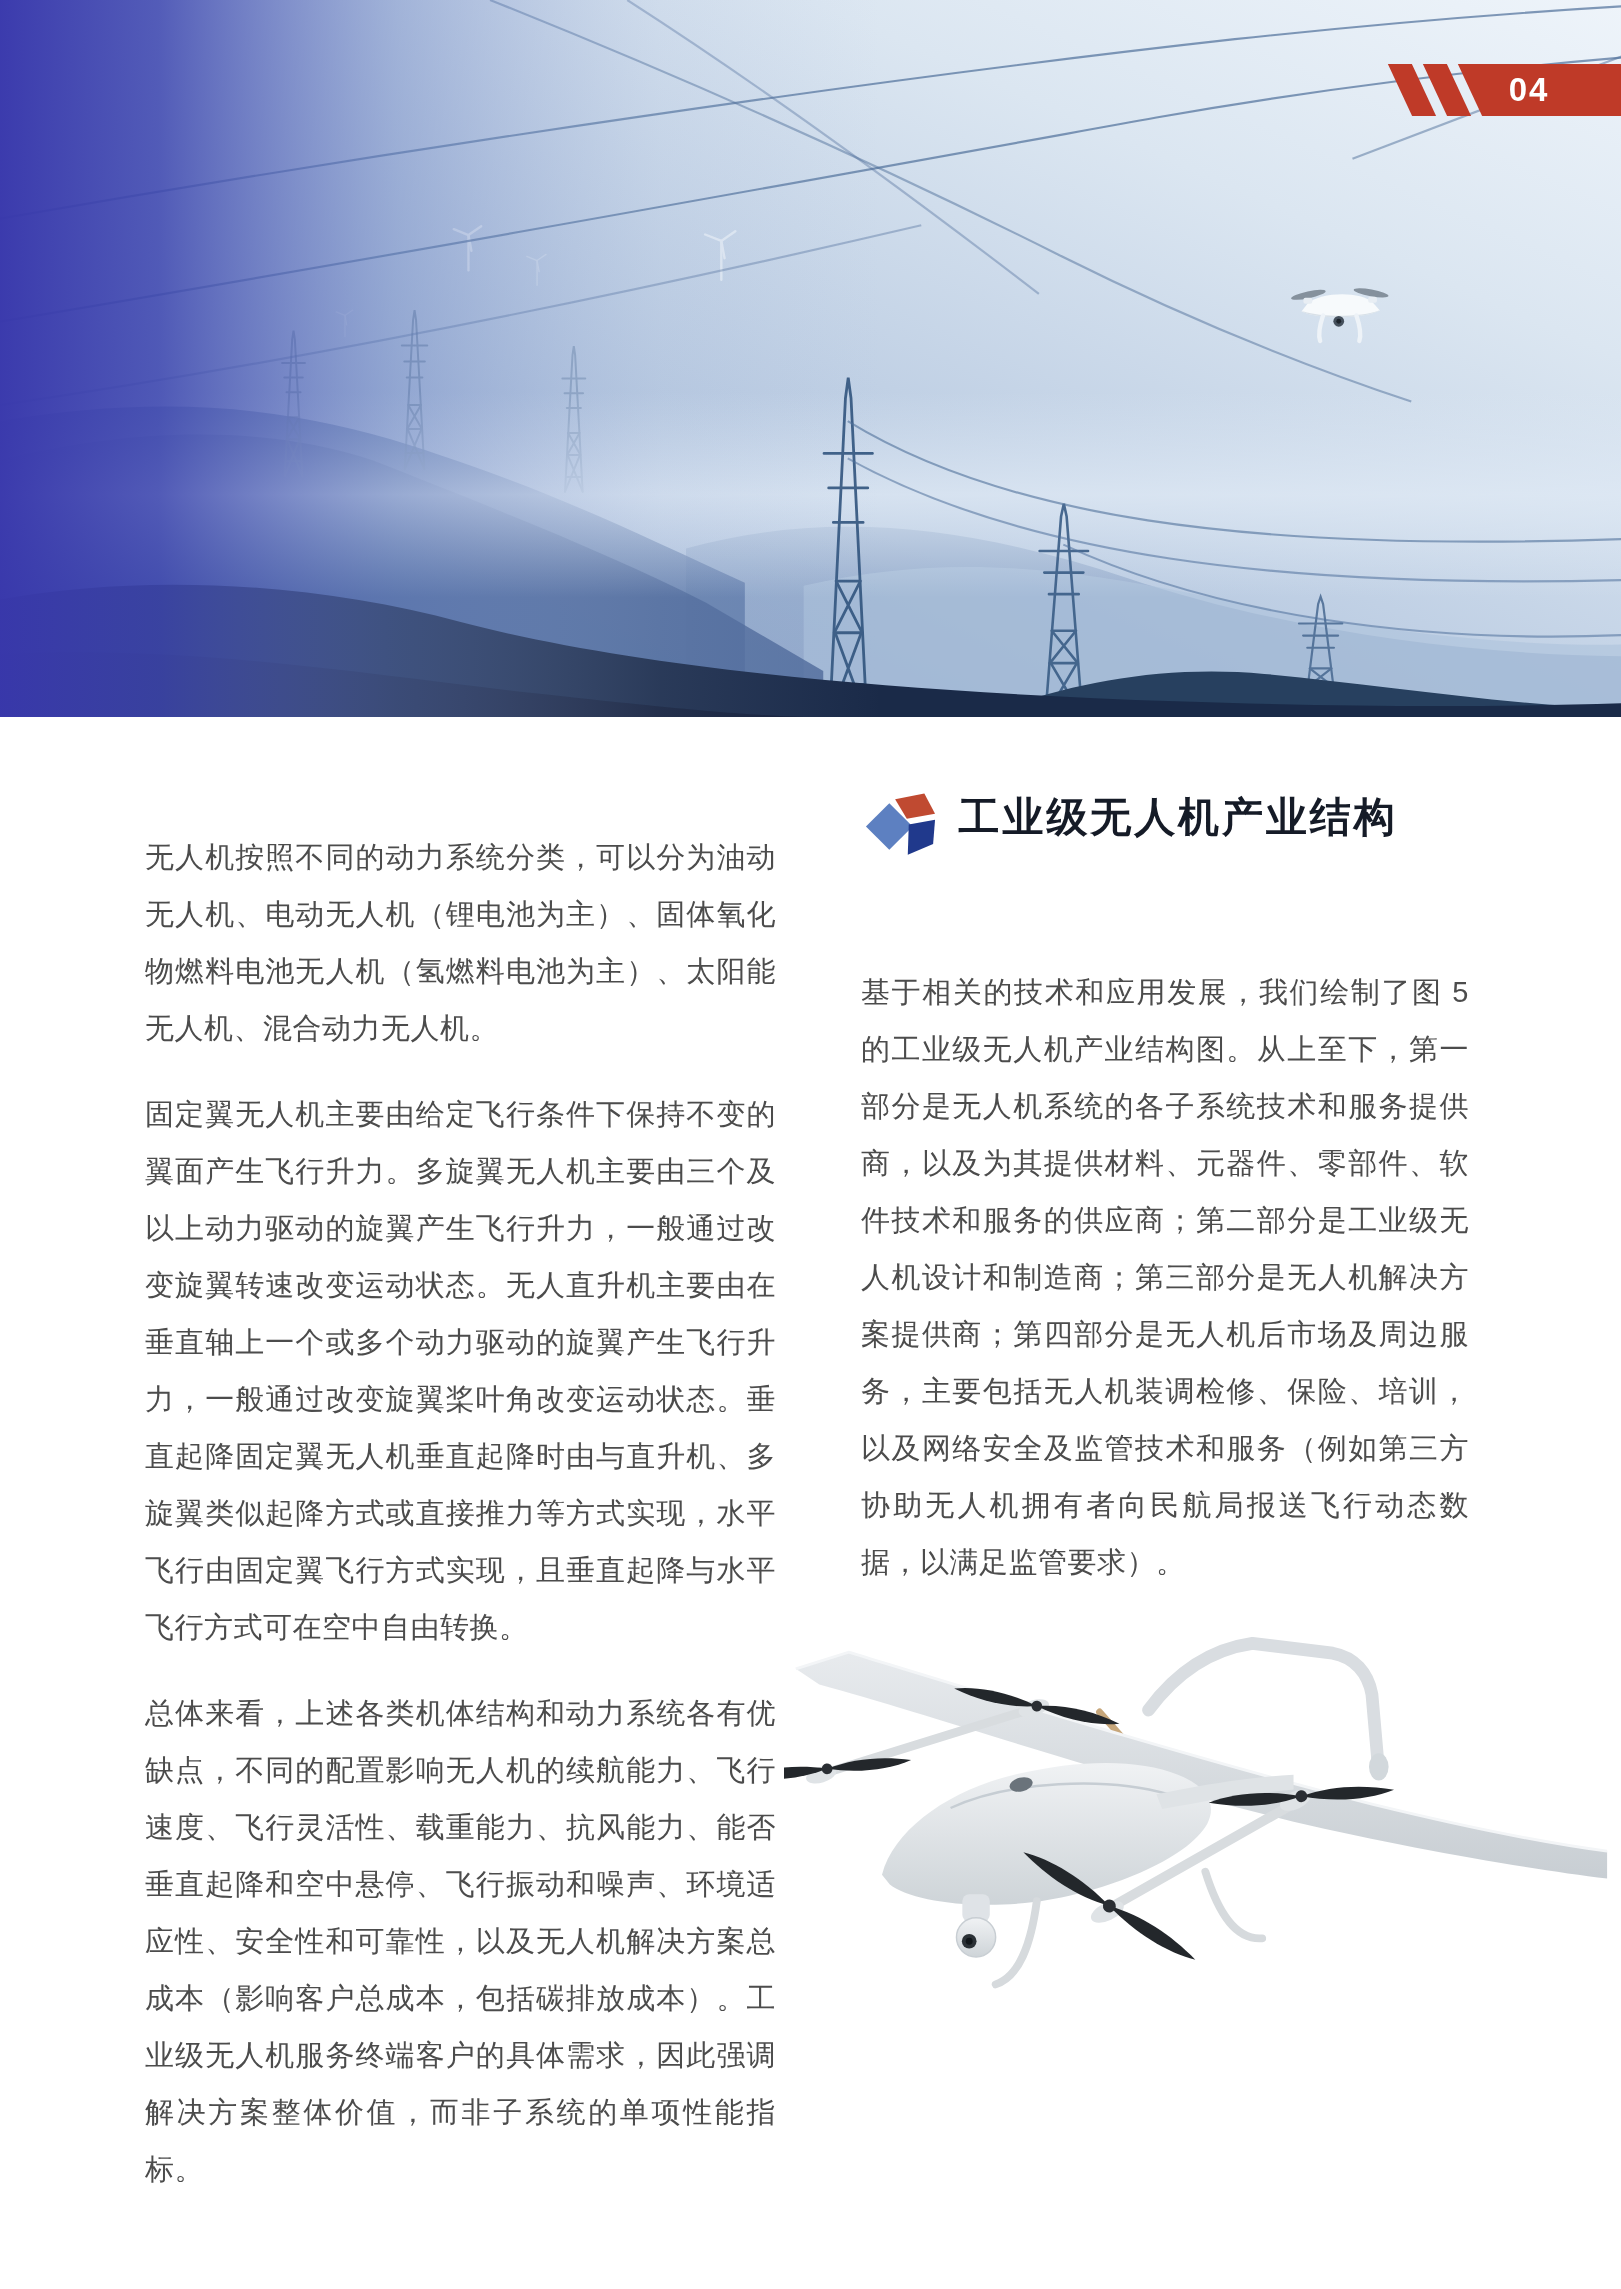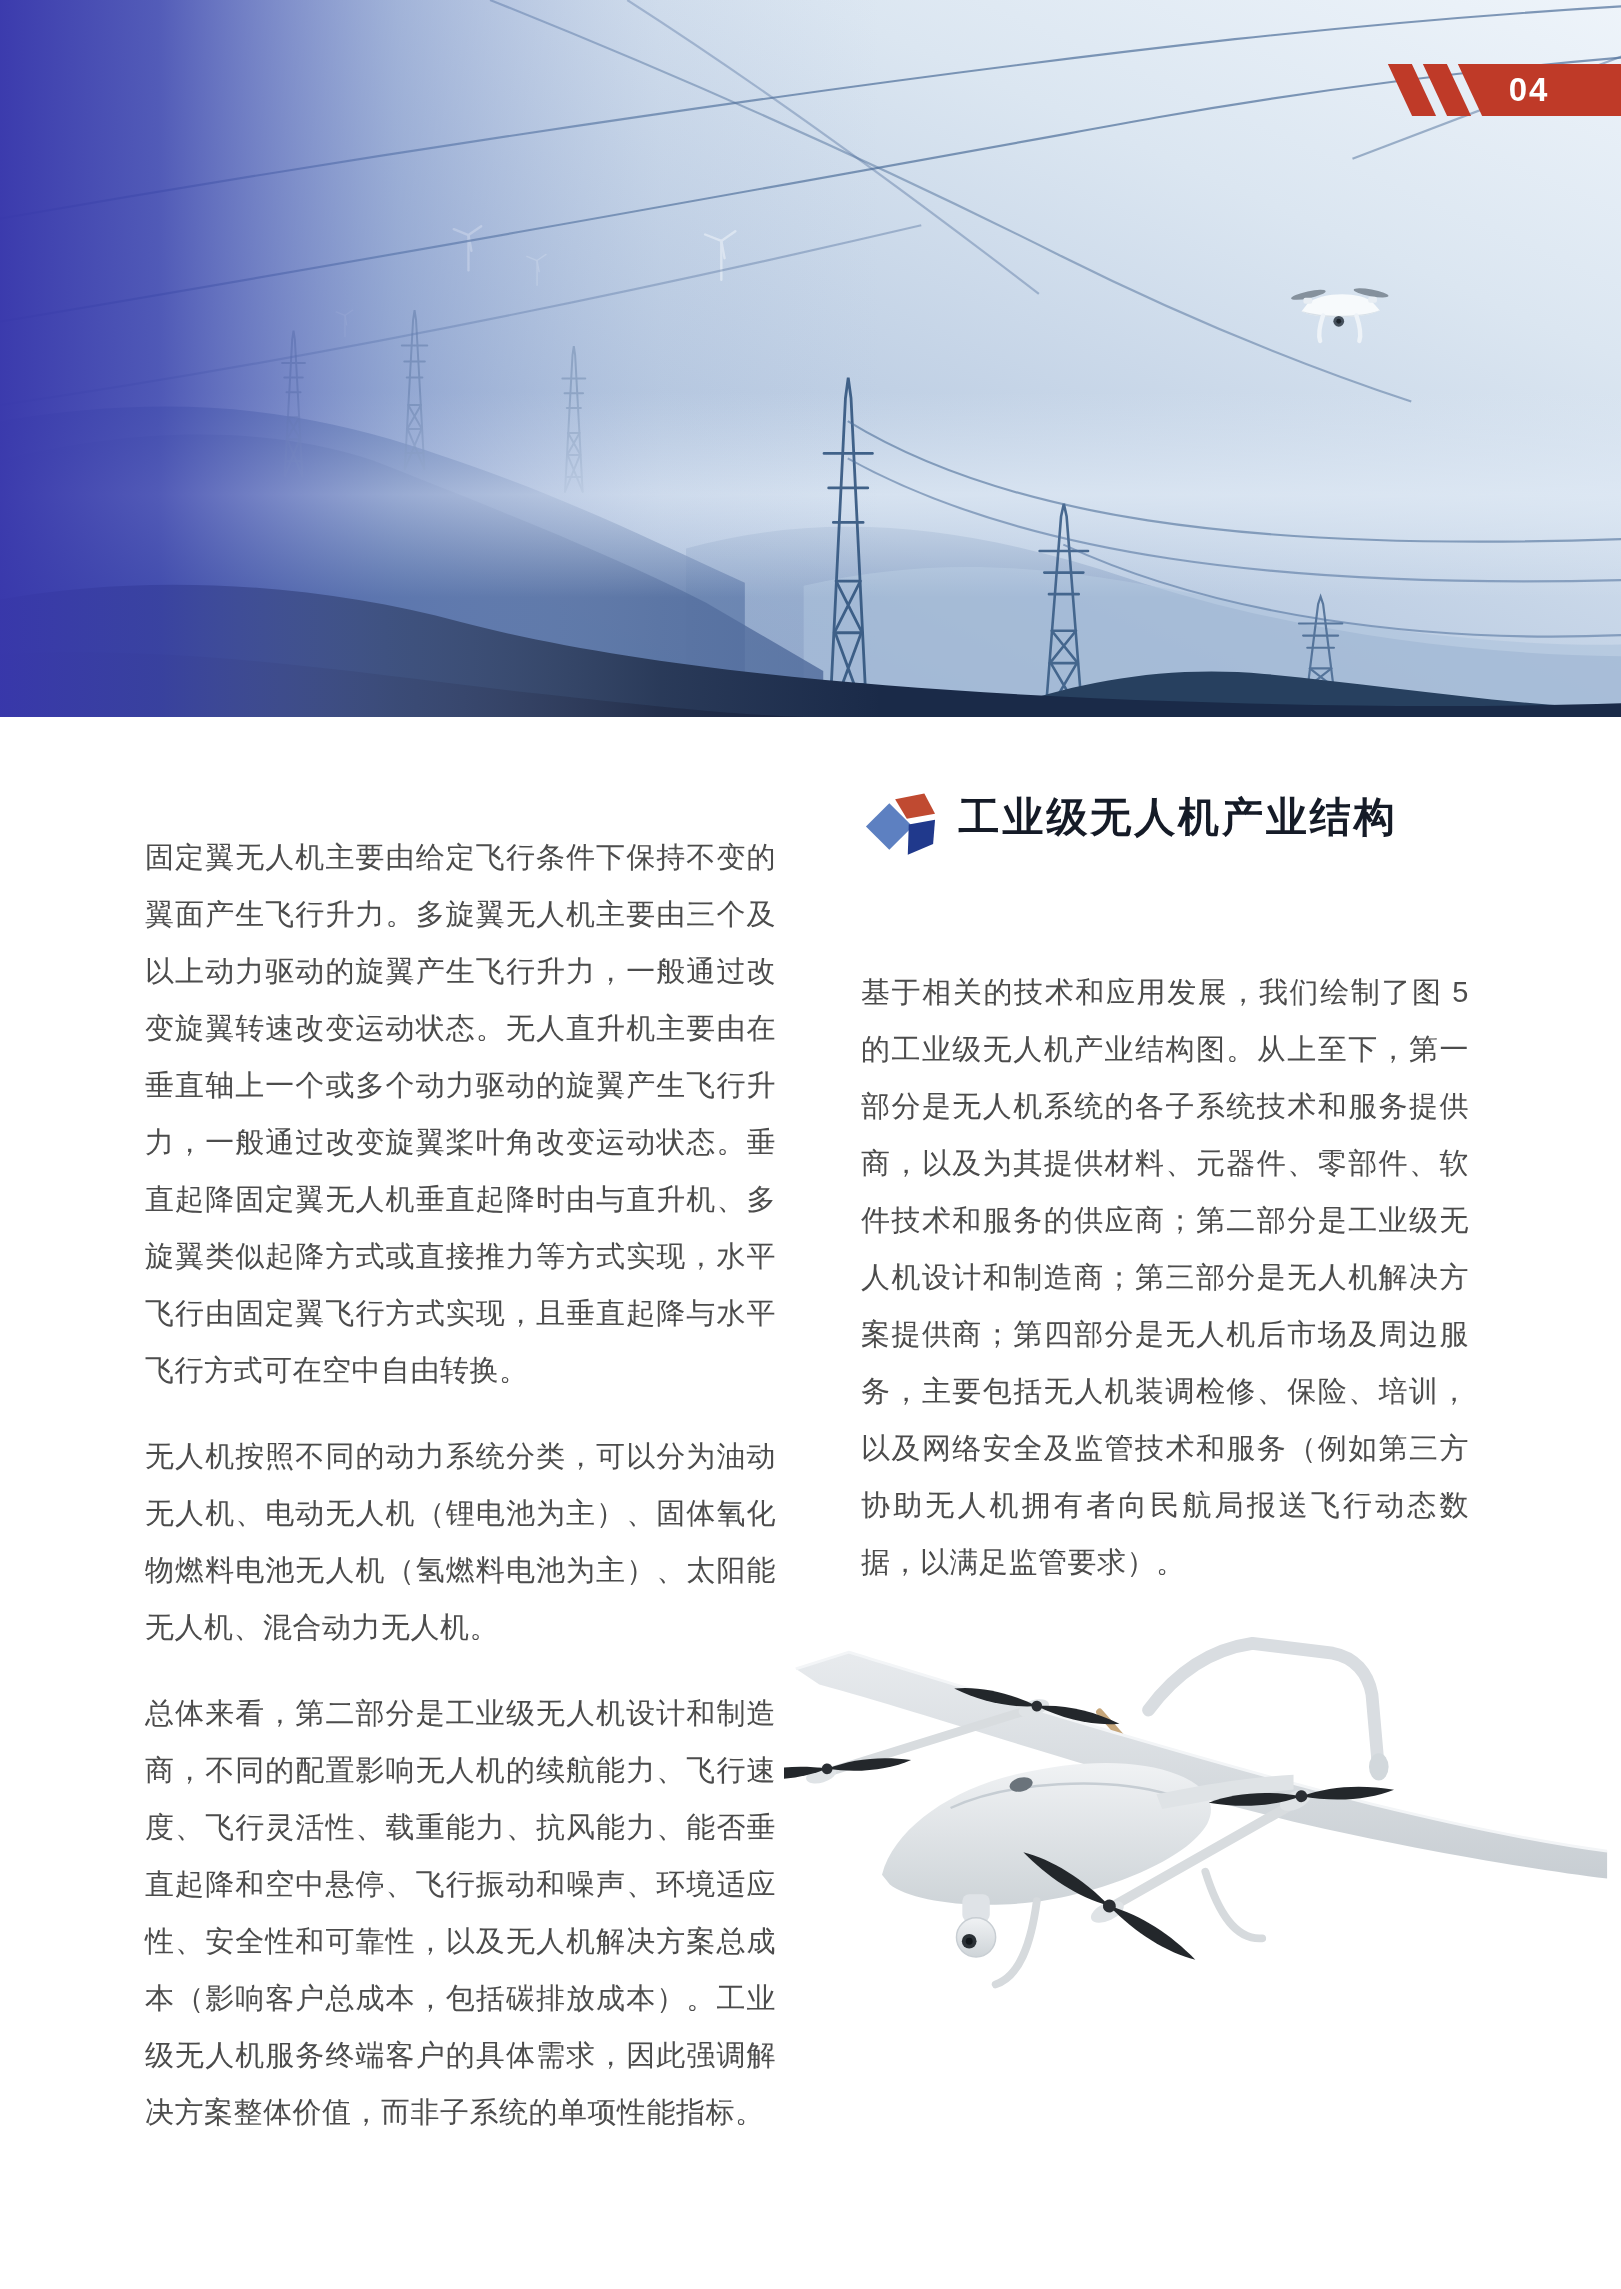--- a/index.html
+++ b/index.html
@@ -128,23 +128,23 @@
     </svg>
   </div>
 
   <div class="badge-stripe stripe-1"></div>
   <div class="badge-stripe stripe-2"></div>
   <div class="badge-bar">
     <span class="badge-label">04</span>
   </div>
 
   <div class="col-left">
+    <p class="body-text">无人机按照不同的动力系统分类，可以分为油动无人机、电动无人机（锂电池为主）、固体氧化物燃料电池无人机（氢燃料电池为主）、太阳能无人机、混合动力无人机。</p>
     <p class="body-text">固定翼无人机主要由给定飞行条件下保持不变的翼面产生飞行升力。多旋翼无人机主要由三个及以上动力驱动的旋翼产生飞行升力，一般通过改变旋翼转速改变运动状态。无人直升机主要由在垂直轴上一个或多个动力驱动的旋翼产生飞行升力，一般通过改变旋翼桨叶角改变运动状态。垂直起降固定翼无人机垂直起降时由与直升机、多旋翼类似起降方式或直接推力等方式实现，水平飞行由固定翼飞行方式实现，且垂直起降与水平飞行方式可在空中自由转换。</p>
-    <p class="body-text">无人机按照不同的动力系统分类，可以分为油动无人机、电动无人机（锂电池为主）、固体氧化物燃料电池无人机（氢燃料电池为主）、太阳能无人机、混合动力无人机。</p>
-    <p class="body-text">总体来看，第二部分是工业级无人机设计和制造商，不同的配置影响无人机的续航能力、飞行速度、飞行灵活性、载重能力、抗风能力、能否垂直起降和空中悬停、飞行振动和噪声、环境适应性、安全性和可靠性，以及无人机解决方案总成本（影响客户总成本，包括碳排放成本）。工业级无人机服务终端客户的具体需求，因此强调解决方案整体价值，而非子系统的单项性能指标。</p>
+    <p class="body-text">总体来看，上述各类机体结构和动力系统各有优缺点，不同的配置影响无人机的续航能力、飞行速度、飞行灵活性、载重能力、抗风能力、能否垂直起降和空中悬停、飞行振动和噪声、环境适应性、安全性和可靠性，以及无人机解决方案总成本（影响客户总成本，包括碳排放成本）。工业级无人机服务终端客户的具体需求，因此强调解决方案整体价值，而非子系统的单项性能指标。</p>
   </div>
 
   <div class="section-head">
     <svg class="cube-icon" viewBox="0 0 76 74" aria-hidden="true">
       <polygon points="3,37 27,13 51,37 27,61" fill="#5d80c1"></polygon>
       <polygon points="33,9 63,3 74,24 45,29" fill="#c04a31"></polygon>
       <polygon points="47,35 74,30 72,55 46,66" fill="#20398c"></polygon>
     </svg>
     <h2>工业级无人机产业结构</h2>
   </div>

